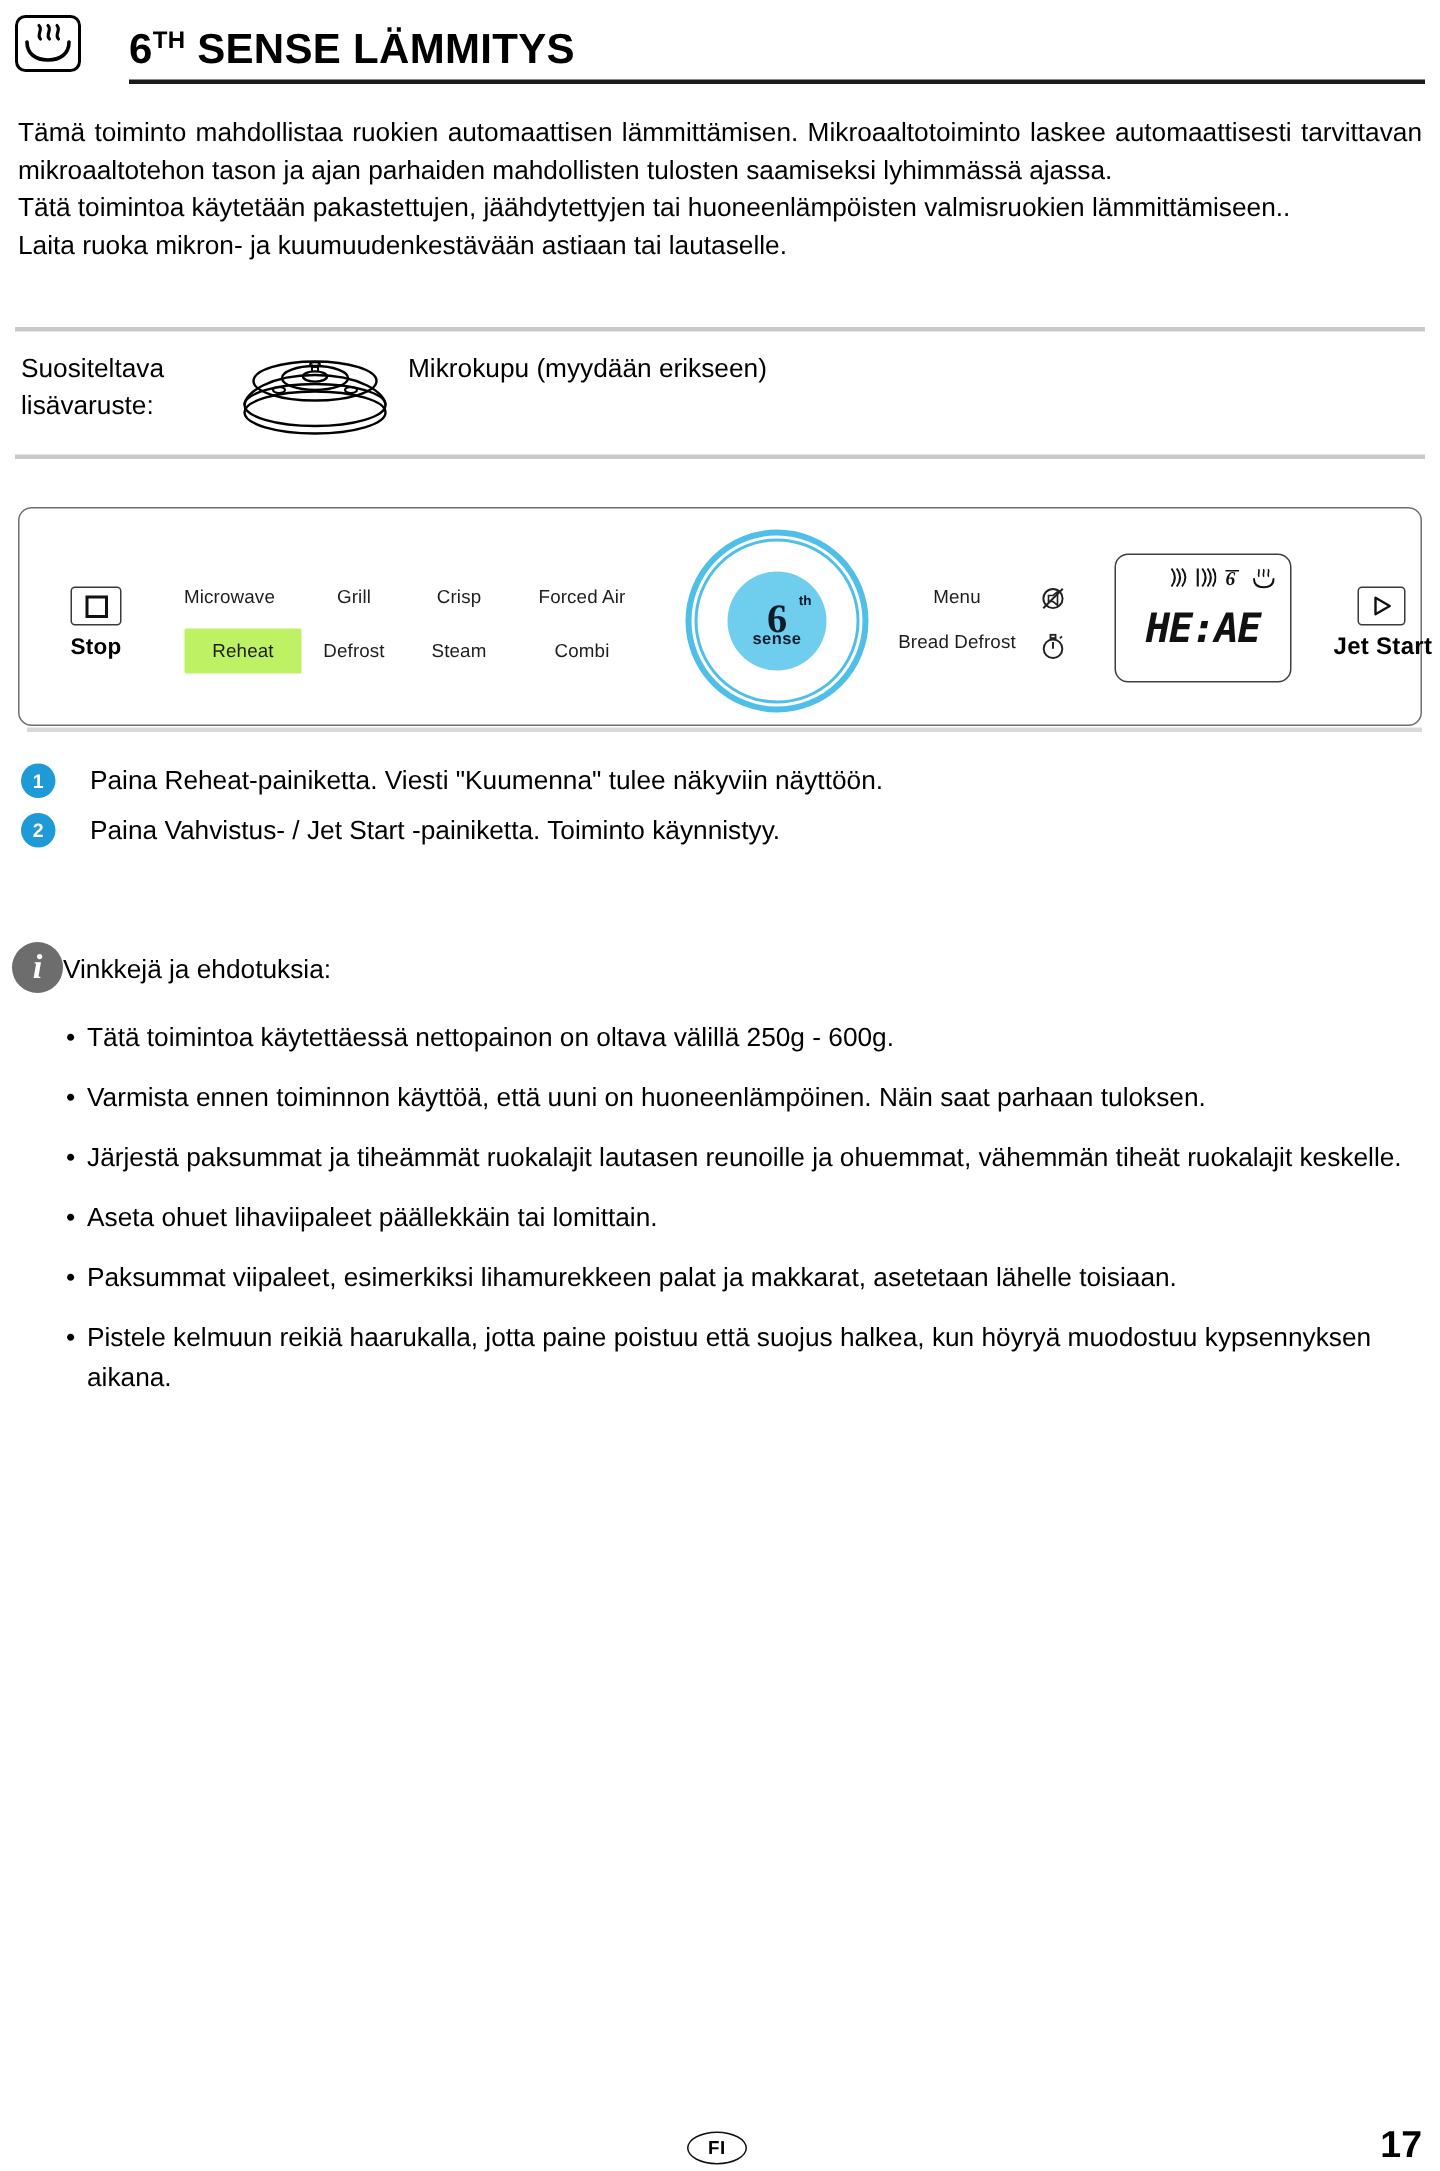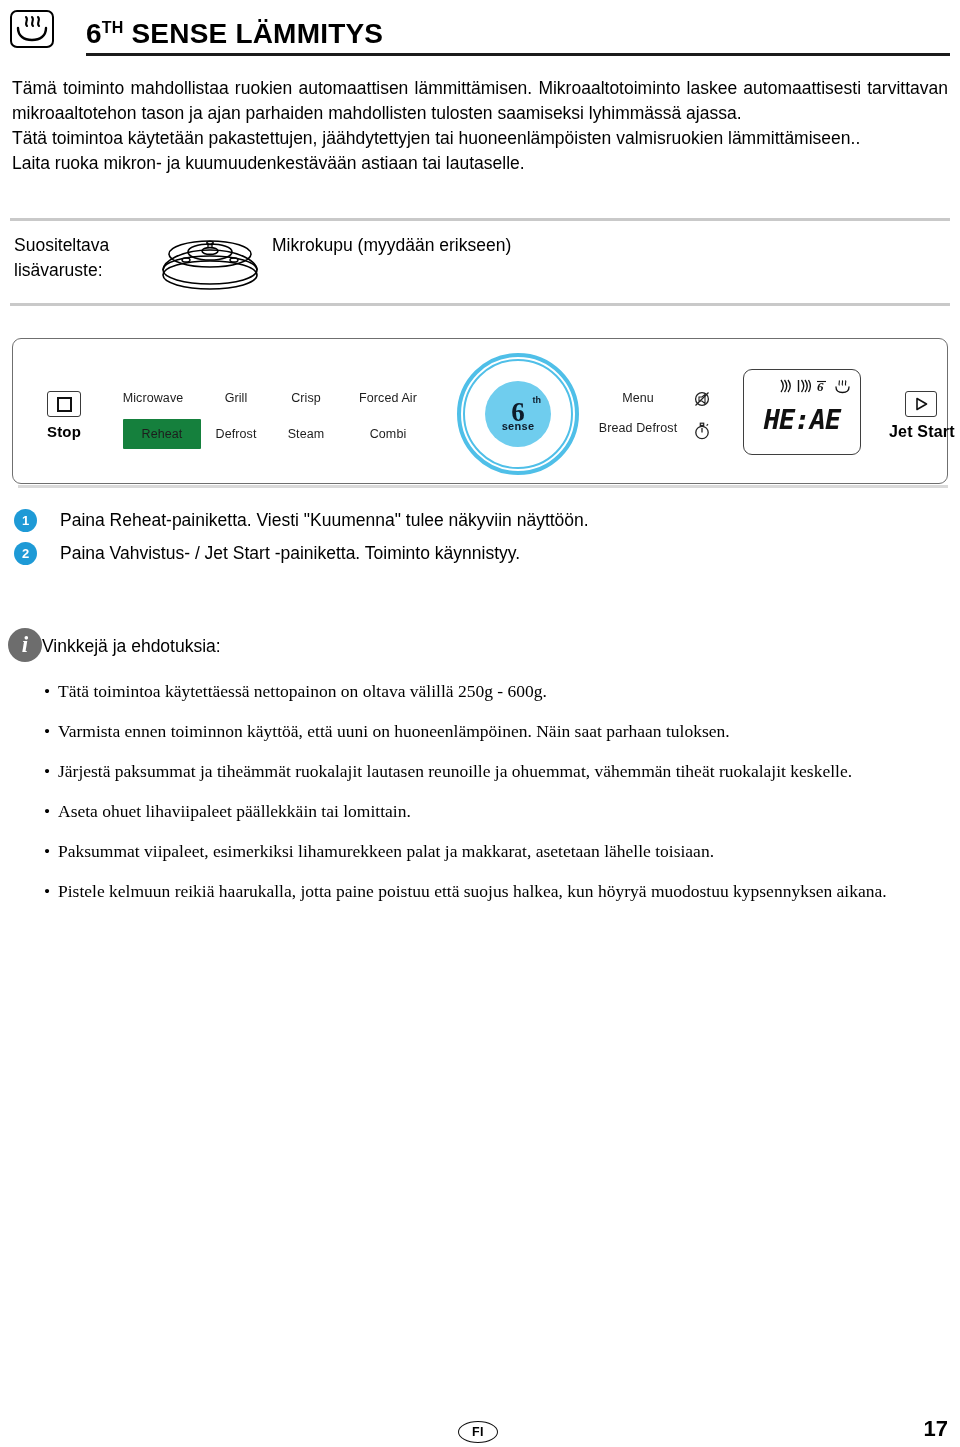--- a/index.html
+++ b/index.html
@@ -182,21 +182,21 @@
   .mode-cell {
     position: absolute;
     font-size: 12.5px;
     color: #1d1d1d;
     text-align: center;
     line-height: 14px;
     white-space: nowrap;
     letter-spacing: 0.1px;
   }
   .mode-cell.hl {
-    background: #15803d;
+    background: #bef264;
     padding: 8px 10px;
     border-radius: 1px;
   }
 
   .knob {
     position: absolute;
     left: 444px;
     top: 14px;
     width: 122px;
     height: 122px;
@@ -410,21 +410,20 @@
     left: 44px;
     top: 678px;
     width: 906px;
     font-size: 17.5px;
     line-height: 27px;
   }
   .tip {
     position: relative;
     padding-left: 14px;
     margin-bottom: 13px;
-    font-family: Liberation Serif, serif;
   }
   .tip::before {
     content: "\2022";
     position: absolute;
     left: 0;
     top: 0;
   }
 
   
   .footer-badge {
@@ -440,21 +439,21 @@
     align-items: center;
     justify-content: center;
     font-size: 12.5px;
     font-weight: bold;
     letter-spacing: 0.5px;
   }
   .footer-page {
     position: absolute;
     right: 12px;
     top: 1416px;
-    font-size: 22px;
+    font-size: 25px;
     font-weight: bold;
   }
 </style>
 </head>
 <body>
 
 <div class="page">
 
   <div class="header">
     <div class="header-icon">

